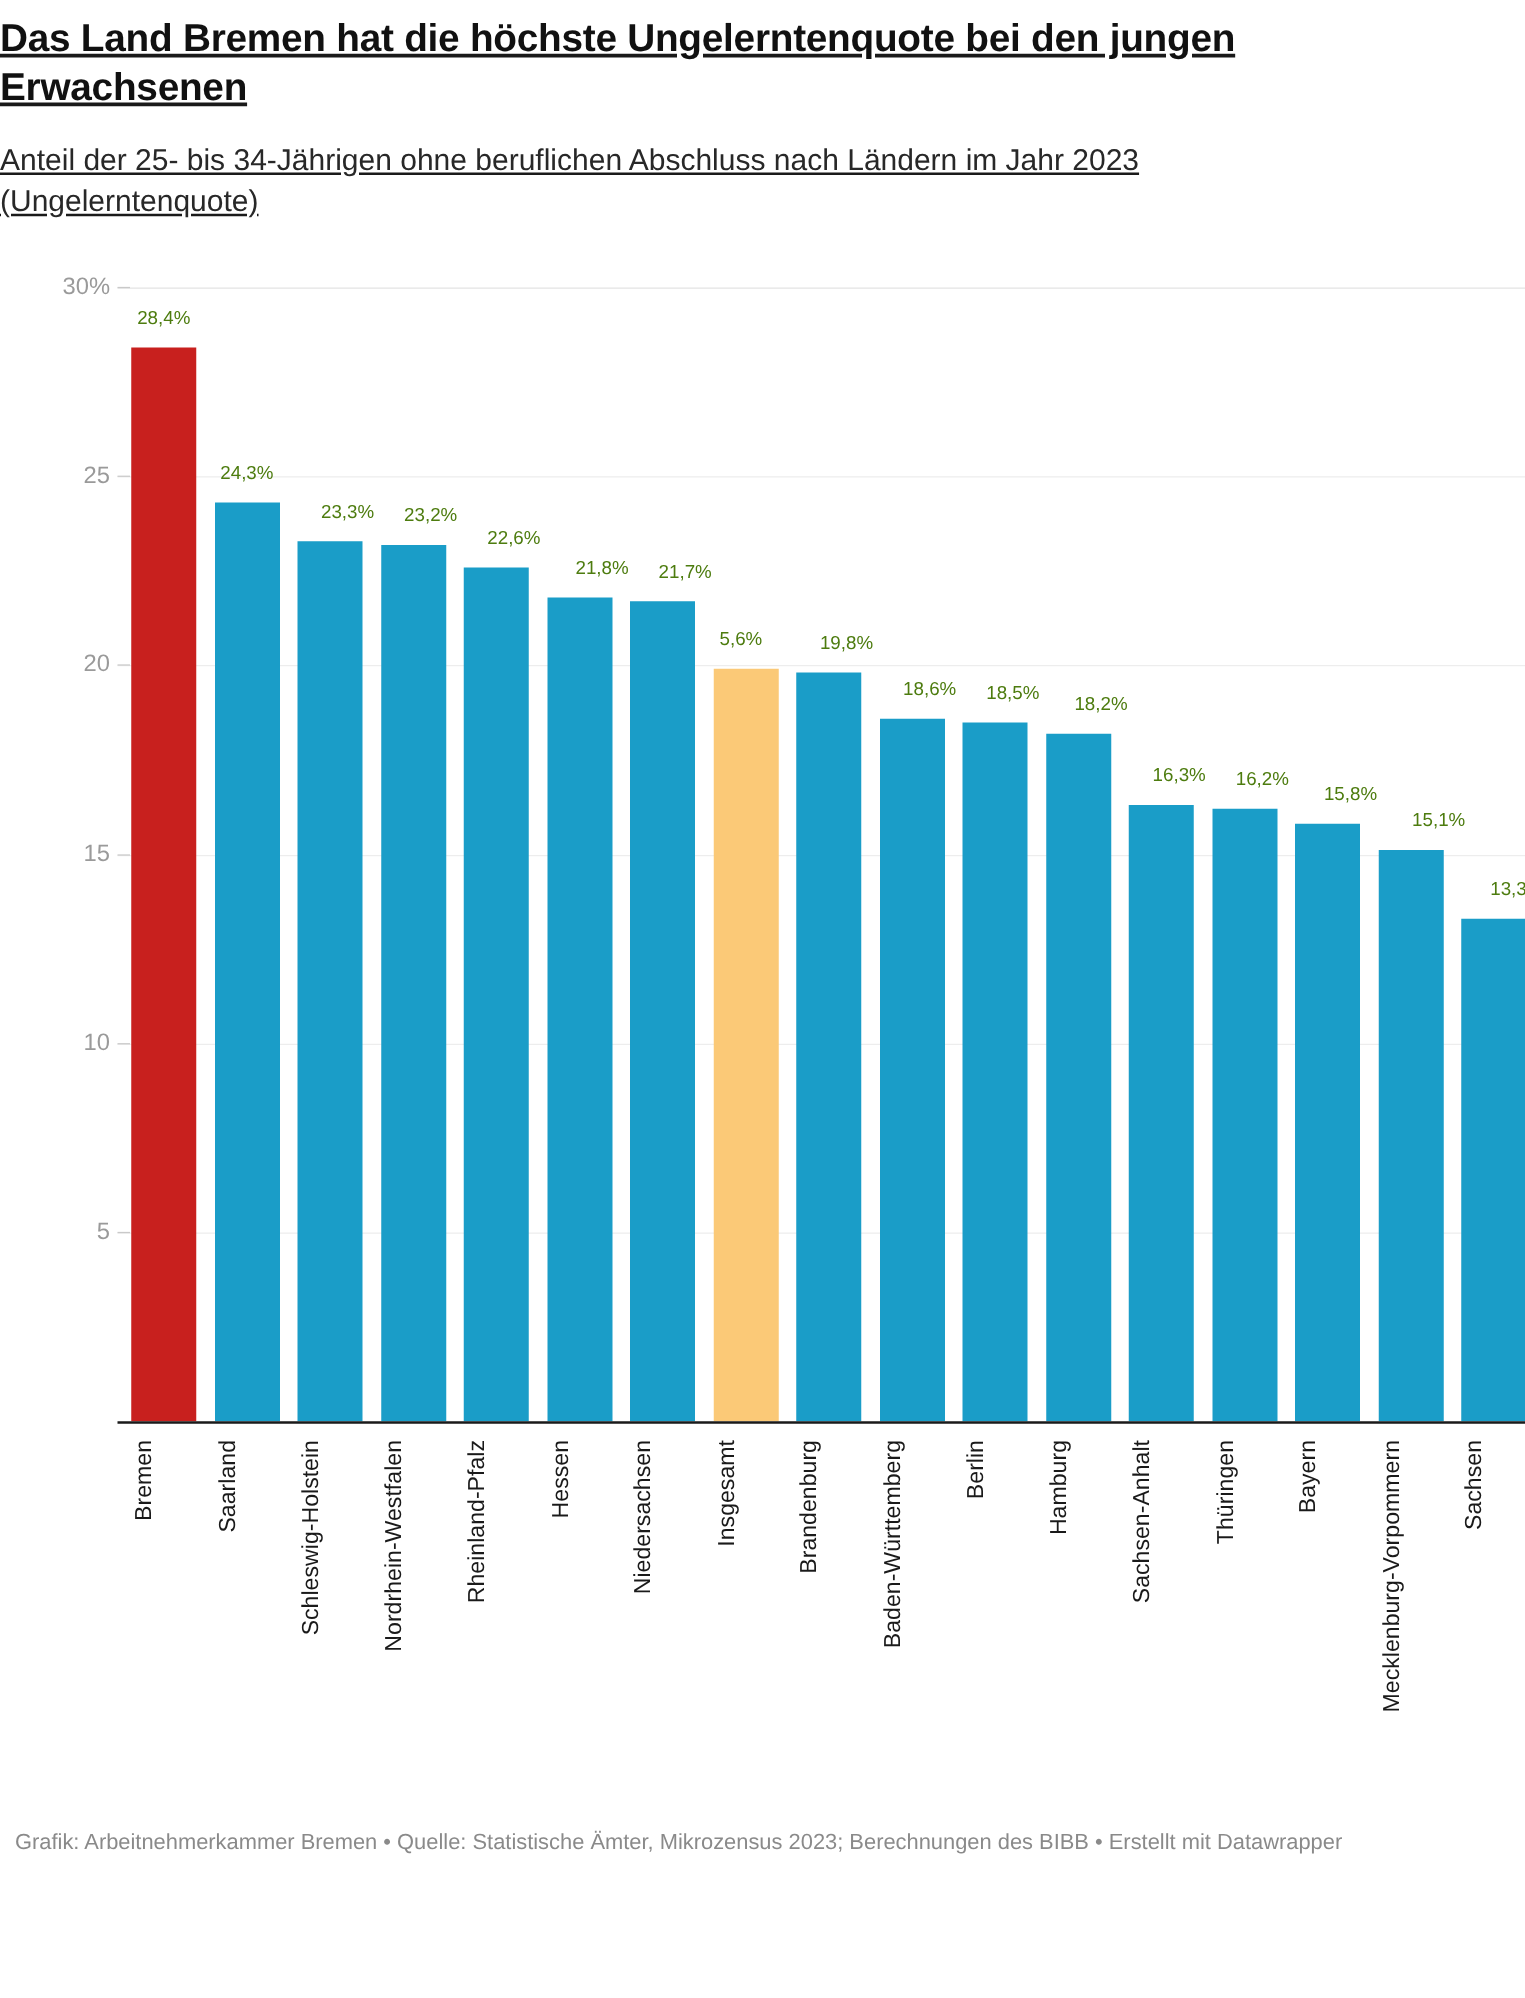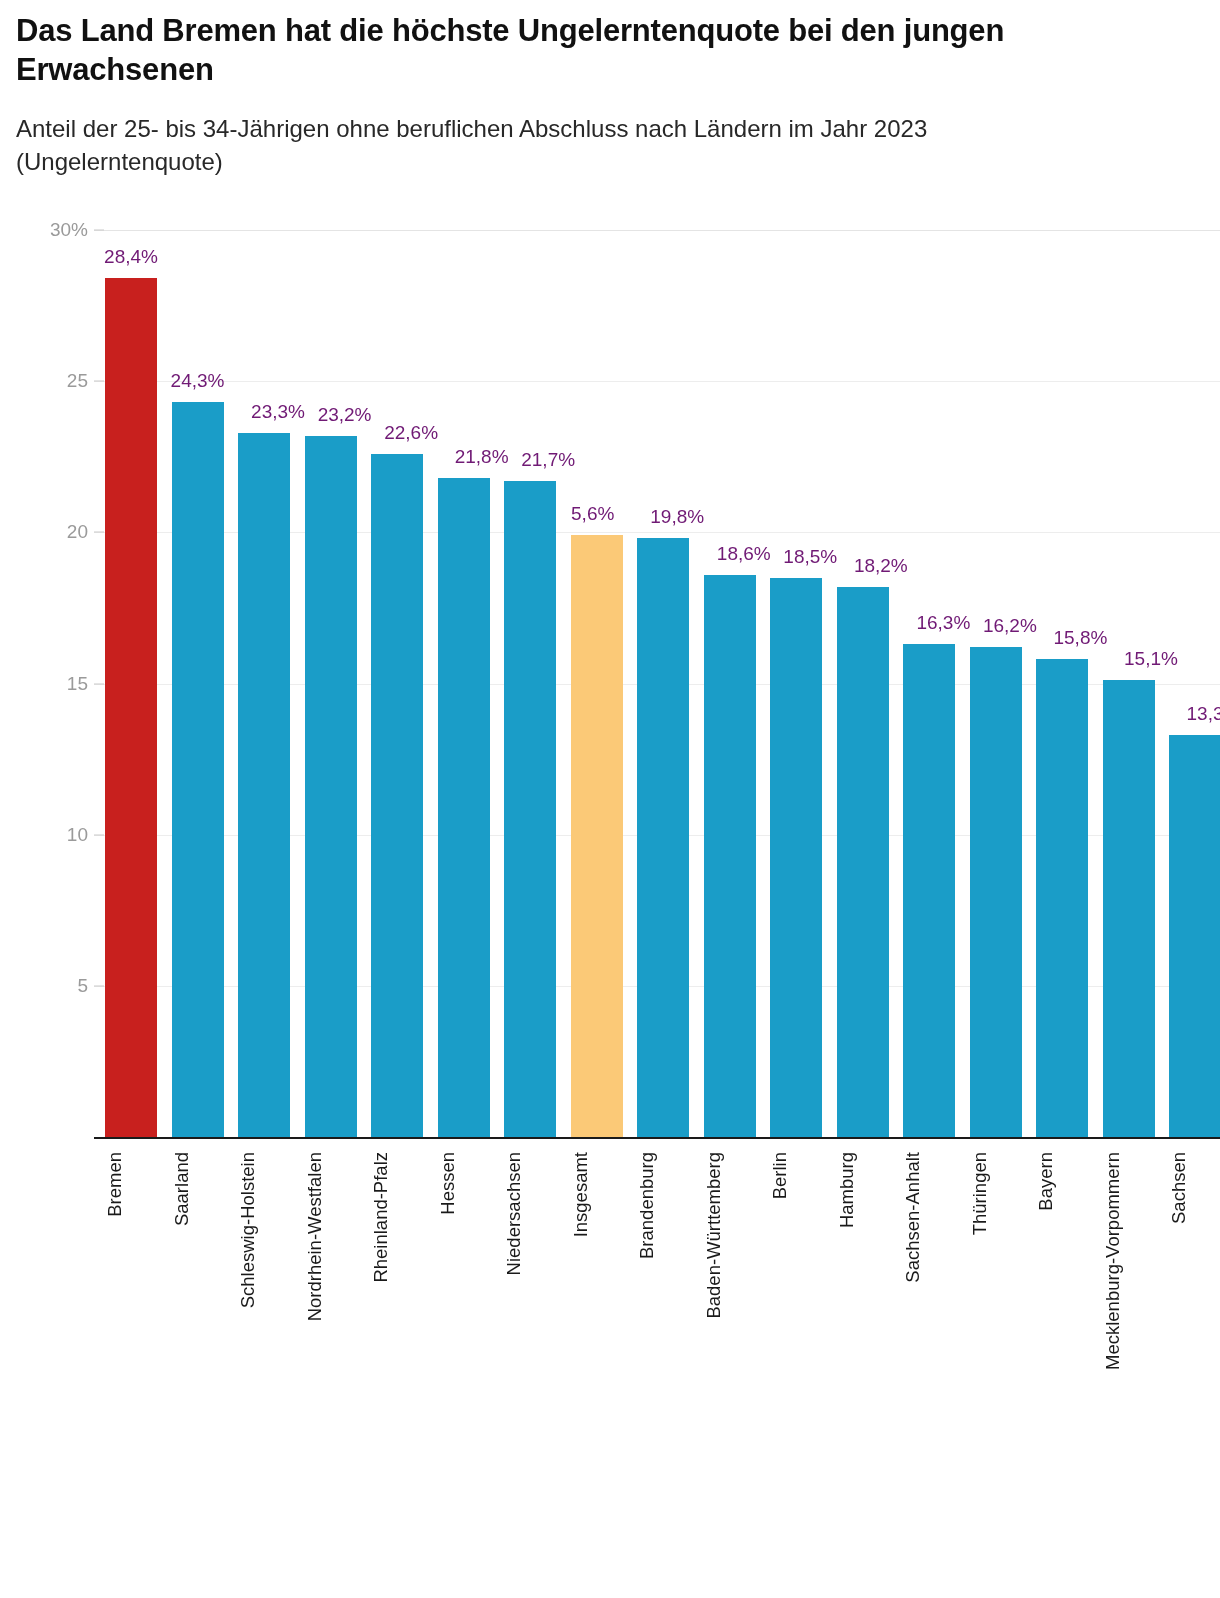--- a/index.html
+++ b/index.html
@@ -18,23 +18,24 @@
   }
 
   .page {
     position: absolute;
     inset: 0;
   }
 
   
   .header {
     position: absolute;
-    left: 16px;
+    left: 0;
     top: 12px;
     width: 1180px;
+    text-decoration: underline;
   }
   .chart-title {
     font-size: 31px;
     font-weight: bold;
     line-height: 1.25;
     letter-spacing: -0.2px;
     color: #111111;
     margin: 0;
   }
   .chart-subtitle {
@@ -105,22 +106,22 @@
   .bar {
     position: absolute;
     bottom: 6px;             
     background: #1a9dc8;
   }
   .bar.highlight-red { background: #c8201e; }
   .bar.highlight-orange { background: #fbc977; }
 
   .bar-value {
     position: absolute;
-    font-size: 19px;
-    color: #701a75;
+    font-size: 15px;
+    color: #4d7c0f;
     white-space: nowrap;
     text-align: center;
   }
 
   
   .xlabels {
     position: absolute;
     left: 0;
     top: 1148px;
     width: 1220px;
@@ -243,15 +244,16 @@
       <div class="xlabel" style="left: 771.294px; top: 4px;">Berlin</div>
       <div class="xlabel" style="left: 837.824px; top: 4px;">Hamburg</div>
       <div class="xlabel" style="left: 904.353px; top: 4px;">Sachsen-Anhalt</div>
       <div class="xlabel" style="left: 970.882px; top: 4px;">Thüringen</div>
       <div class="xlabel" style="left: 1037.41px; top: 4px;">Bayern</div>
       <div class="xlabel" style="left: 1103.94px; top: 4px;">Mecklenburg-Vorpommern</div>
       <div class="xlabel" style="left: 1170.47px; top: 4px;">Sachsen</div>
     </div>
 
   <div class="footer">
+    <p class="footer-source">Grafik: Arbeitnehmerkammer Bremen • Quelle: Statistische Ämter, Mikrozensus 2023; Berechnungen des BIBB • Erstellt mit Datawrapper</p>
   </div>
 
 </div>
 
 </body></html>

